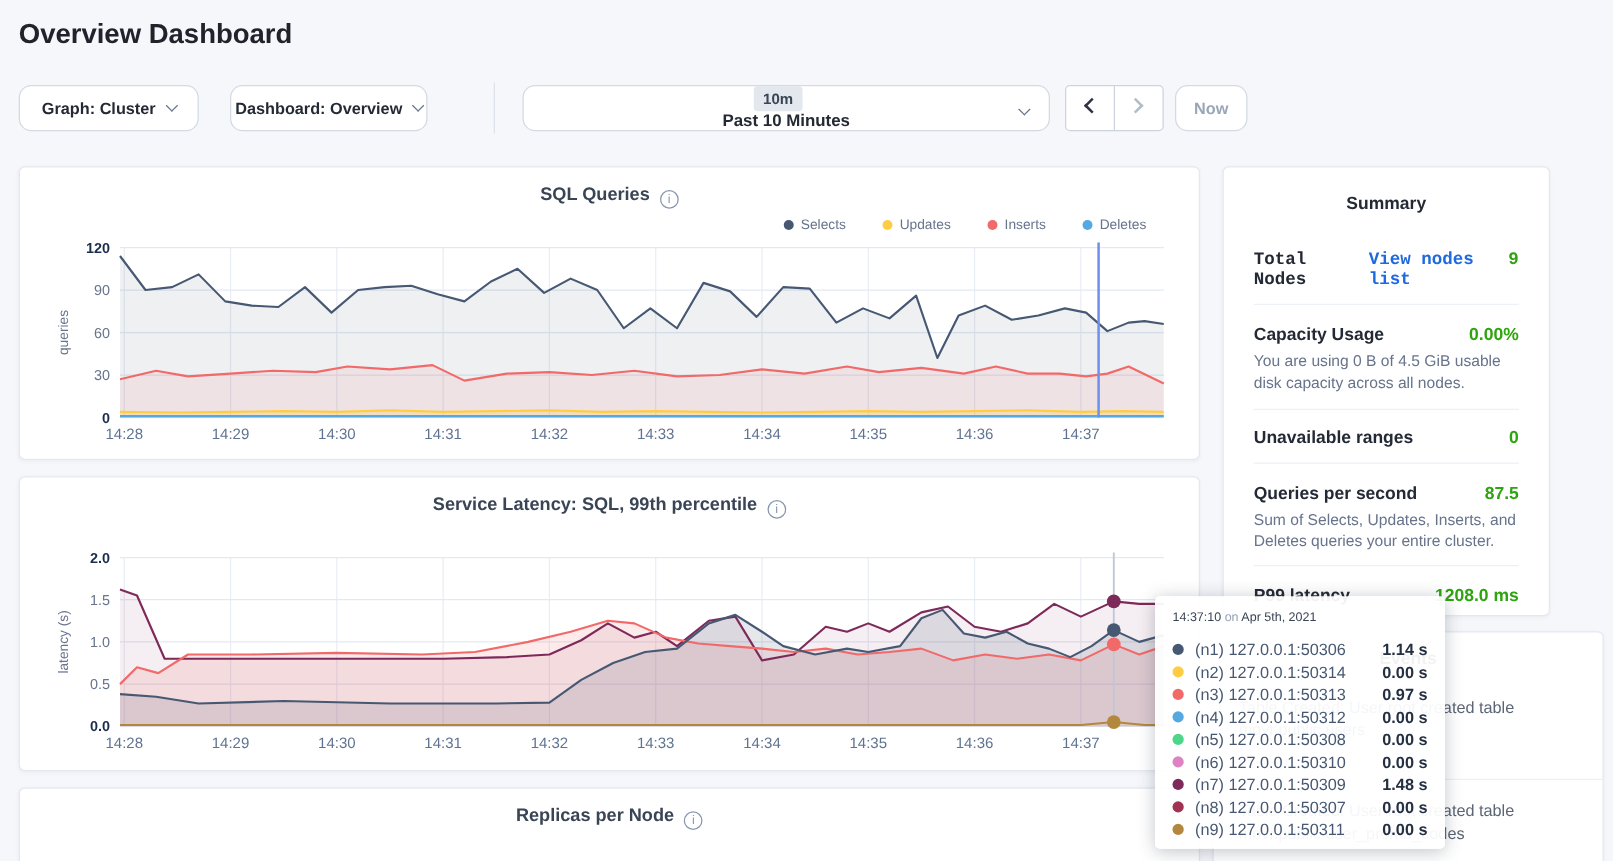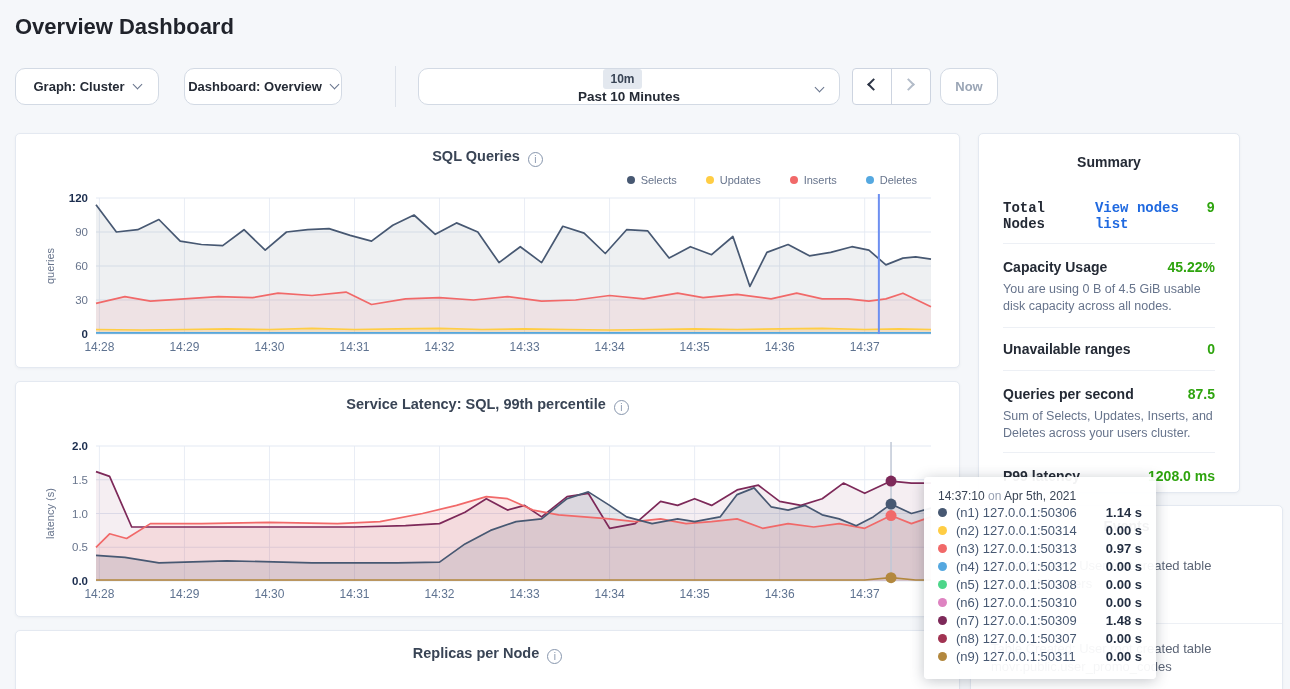--- a/index.html
+++ b/index.html
@@ -75,21 +75,21 @@
   .r-p99{ padding:15px 0 15px; }
   
   .events-title{ padding-top:12px; text-align:center; font-size:14px; font-weight:bold; color:#242a35;}
   .event-item{ padding:0 20px; font-size:13px; line-height:17.5px; color:#5c6576; }
   .event-item.first{ margin-top:23px; padding-bottom:31px; }
   .event-item.second{ border-top:1px solid #edf0f5; padding-top:16px; }
   
   .tooltip{ position:absolute; left:924px; top:477px; width:232px; height:202px;
     background:rgba(255,255,255,0.94); border-radius:4px; z-index:10;
     box-shadow:0 2px 14px rgba(40,50,70,0.28); padding:12px 14px 8px;}
-  .tt-header{ font-size:12px; color:#394455; margin-bottom:0;}
+  .tt-header{ font-size:10px; color:#394455; margin-bottom:10px;}
   .tt-on{ color:#98a1b3; }
   .tt-row{ display:flex; align-items:center; height:18px; }
   .tt-dot{ width:9px; height:9px; border-radius:50%; margin-right:9px; flex:none;}
   .tt-node{ font-size:13px; color:#475872; }
   .tt-value{ margin-left:auto; font-size:13px; font-weight:bold; color:#242f42; }
 </style>
 </head>
 <body>
 
 <h1 class="page-title">Overview Dashboard</h1>
@@ -246,36 +246,36 @@
   <div class="srow r-total">
     <div class="srow-head">
       <span class="srow-label">Total Nodes</span>
       <a class="srow-link" id="nodes-link" style="color: rgb(31, 105, 224);">View nodes list</a>
       <span class="srow-value sval" style="color: rgb(46, 164, 14);">9</span>
     </div>
   </div>
   <div class="srow r-capacity">
     <div class="srow-head">
       <span class="srow-label">Capacity Usage</span>
-      <span class="srow-value sval" style="color: rgb(46, 164, 14);">45.22%</span>
+      <span class="srow-value sval" style="color: rgb(46, 164, 14);">0.00%</span>
     </div>
     <div class="srow-desc">You are using 0 B of 4.5 GiB usable disk capacity across all nodes.</div>
   </div>
   <div class="srow r-unavail">
     <div class="srow-head">
       <span class="srow-label">Unavailable ranges</span>
       <span class="srow-value sval" style="color: rgb(46, 164, 14);">0</span>
     </div>
   </div>
   <div class="srow r-qps">
     <div class="srow-head">
       <span class="srow-label">Queries per second</span>
       <span class="srow-value sval" style="color: rgb(46, 164, 14);">87.5</span>
     </div>
-    <div class="srow-desc">Sum of Selects, Updates, Inserts, and Deletes across your users cluster.</div>
+    <div class="srow-desc">Sum of Selects, Updates, Inserts, and Deletes queries your entire cluster.</div>
   </div>
   <div class="srow r-p99">
     <div class="srow-head">
       <span class="srow-label">P99 latency</span>
       <span class="srow-value sval" style="color: rgb(46, 164, 14);">1208.0 ms</span>
     </div>
   </div>
 </div>
 
 <div class="card card-events">

